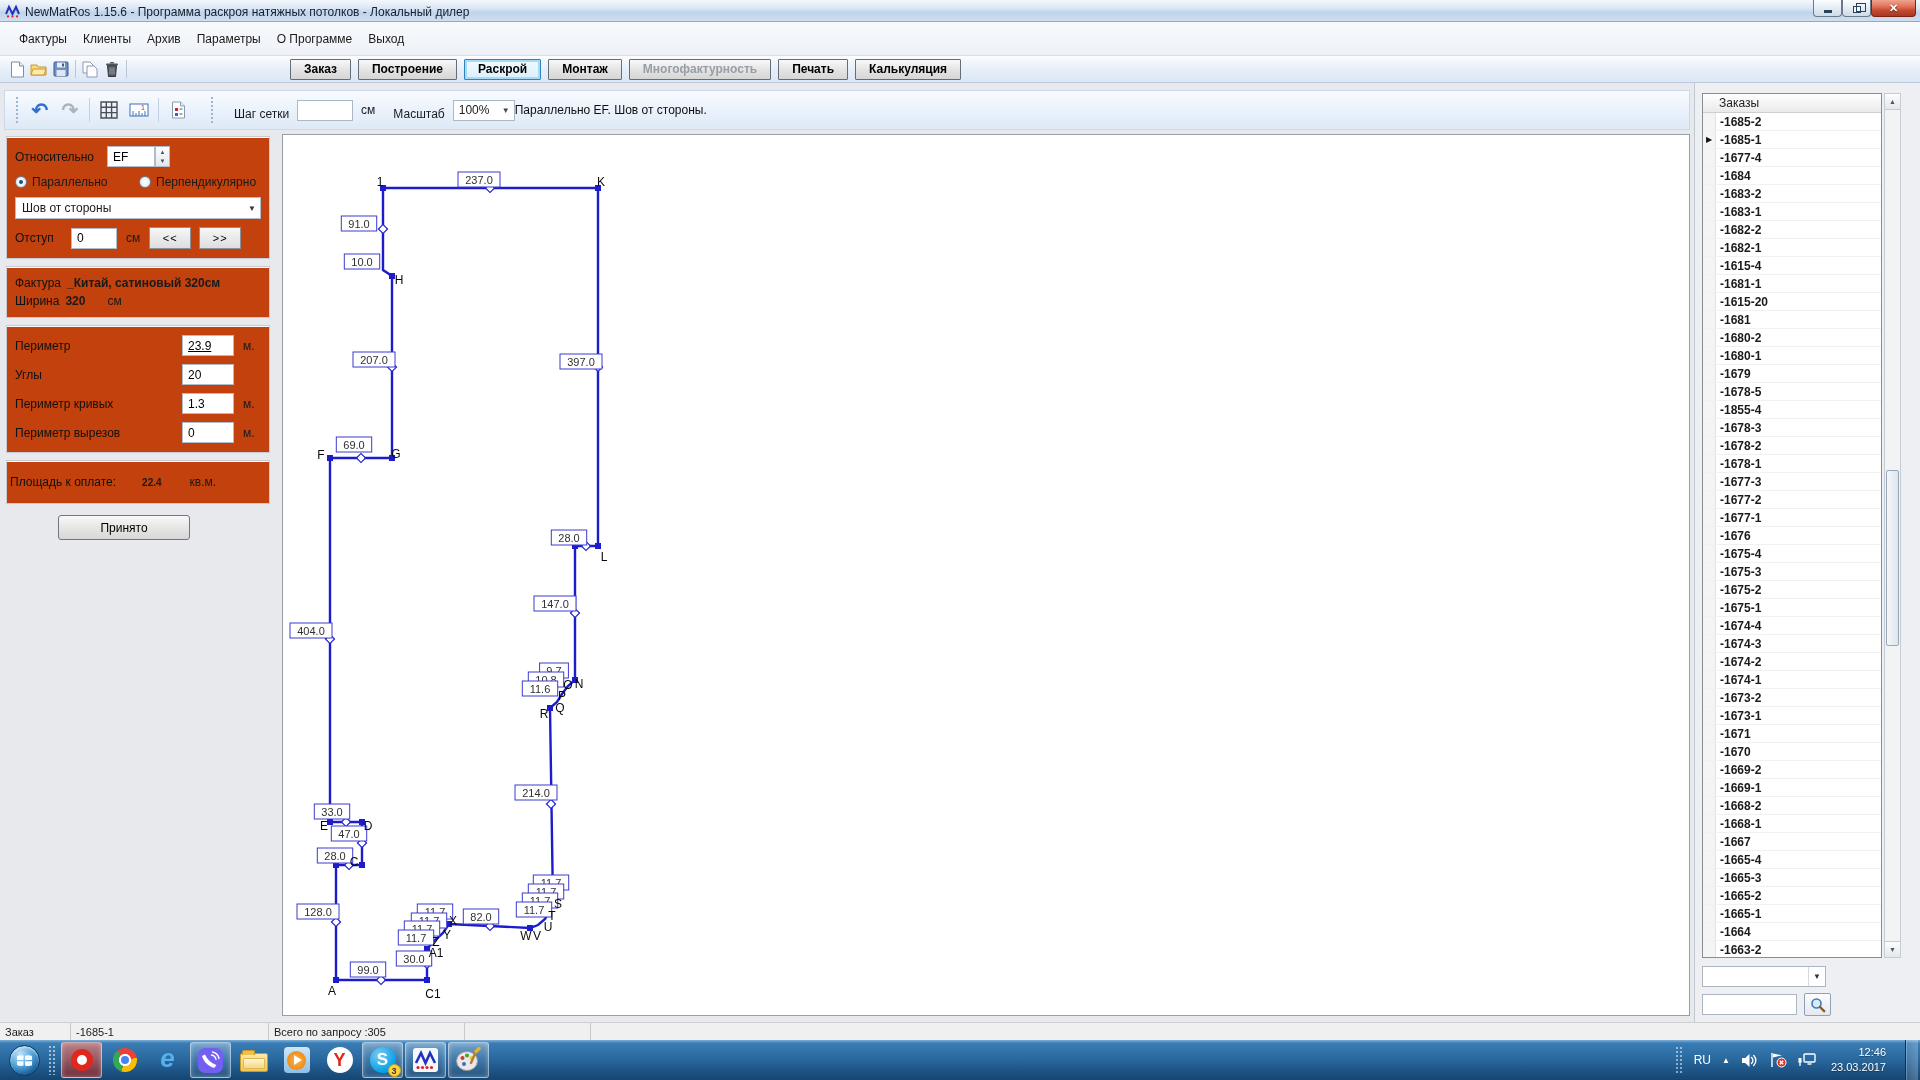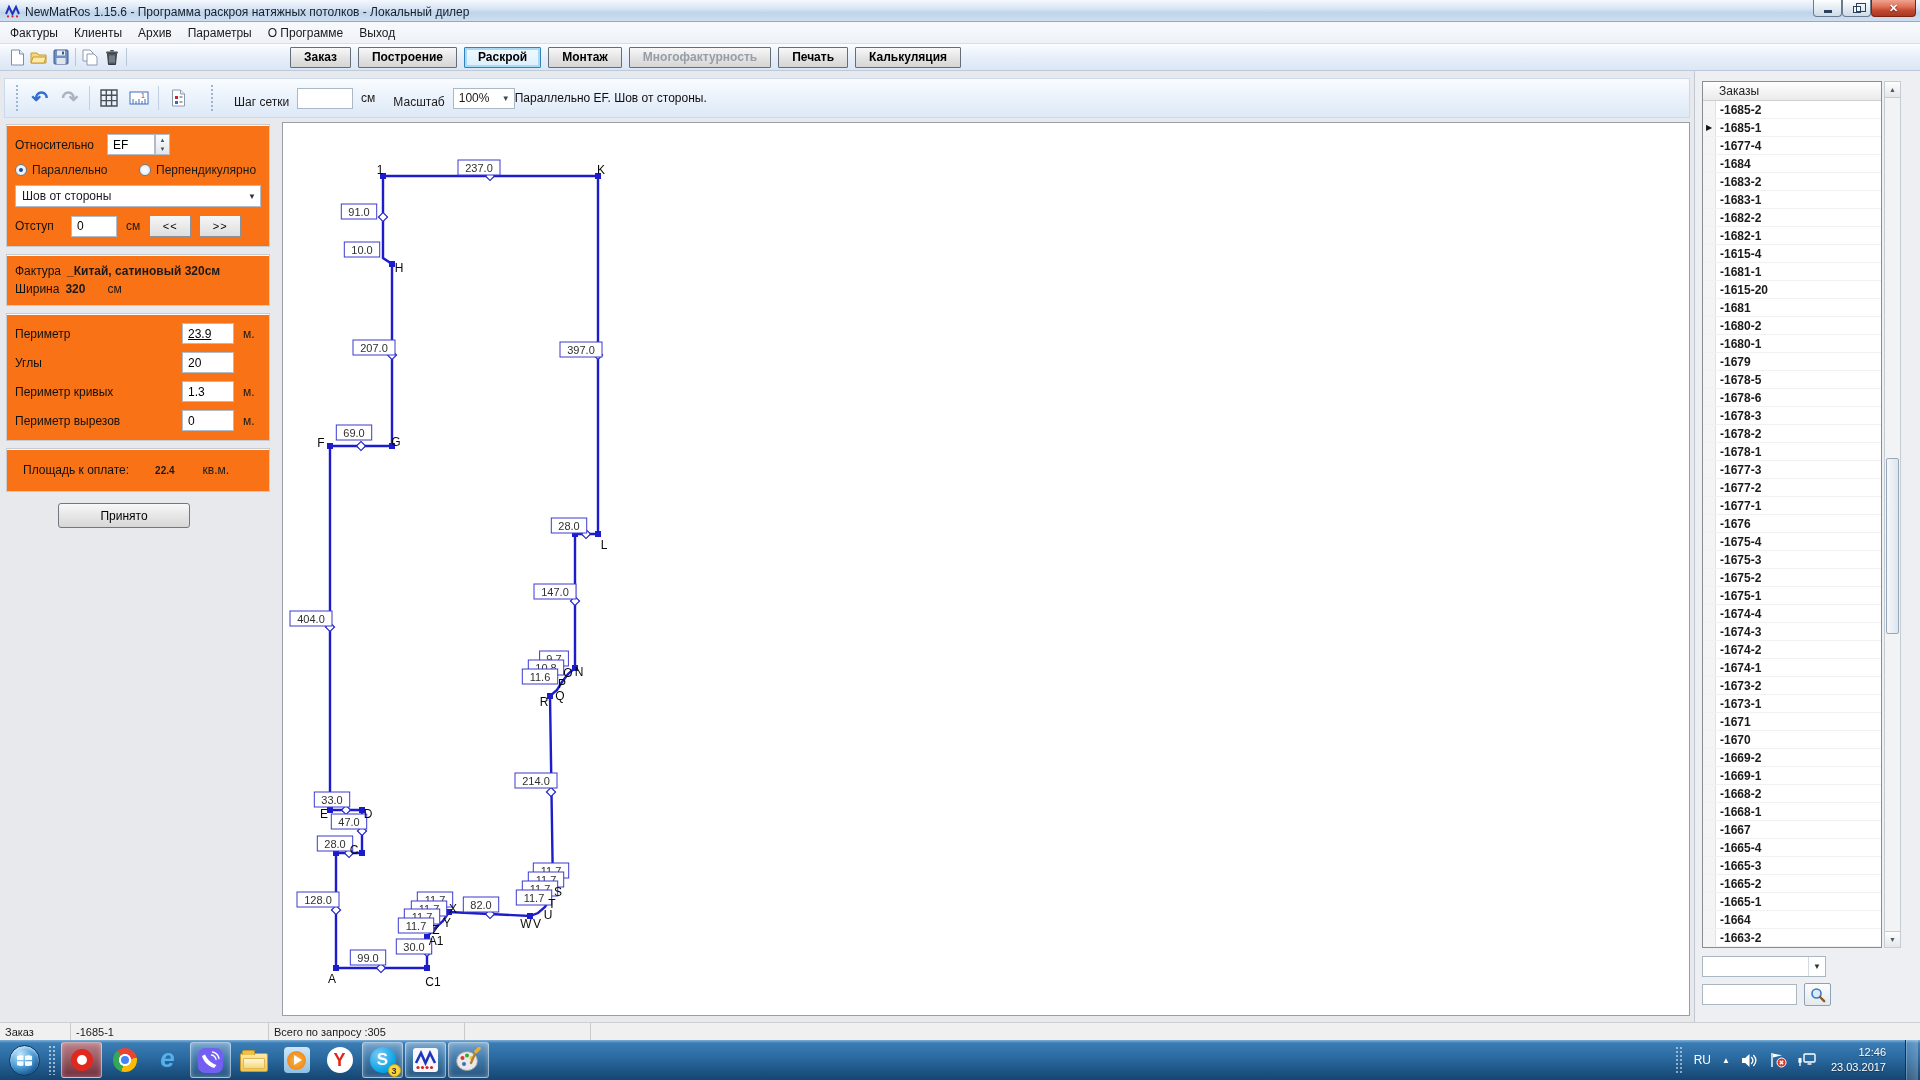--- a/index.html
+++ b/index.html
@@ -13,21 +13,21 @@
 .title-text{font-size:12px;color:#15202e;padding-top:1px}
 .win-btns{margin-left:auto;display:flex;padding-right:4px}
 .win-btn{height:17px;border:1px solid #6c7b8c;border-top:none;background:linear-gradient(#fdfeff,#e7eef5 45%,#cfdbe6);display:flex;align-items:center;justify-content:center;border-radius:0 0 4px 4px;cursor:default}
 .win-btn.minb,.win-btn.maxb{width:29px}
 .win-btn.closeb{width:45px;background:linear-gradient(#f0a38f,#e0735a 40%,#c44a31 65%,#a83722);border-color:#7e2212;color:#fff;font-size:11px;font-weight:bold;text-shadow:0 1px 1px #5d1207}
 .glyph-min{width:8px;height:3px;background:#27415f;margin-top:6px}
 .glyph-restore{width:8px;height:7px;border:1px solid #27415f;background:#f6fafd;position:relative;margin-top:2px}
 .glyph-restore:before{content:"";position:absolute;top:-4px;left:2px;width:8px;height:7px;border:1px solid #27415f}
 
 
-.menubar{height:22px;background:linear-gradient(#f7f9fc,#eef2f8);border-bottom:1px solid #d9dfe8;display:flex;align-items:center;padding-left:2px}
+.menubar{height:34px;background:linear-gradient(#f7f9fc,#eef2f8);border-bottom:1px solid #d9dfe8;display:flex;align-items:center;padding-left:11px}
 .menu-item{padding:1px 8px;cursor:default}
 
 
 .toolbar1{height:27px;background:linear-gradient(#fbfdff,#e6eef9 55%,#dce7f4);border-bottom:1px solid #bac9db;display:flex;align-items:center;padding-left:6px}
 .tb1-ico{width:22px;height:22px;display:flex;align-items:center;justify-content:center}
 .tb1-sep{width:1px;height:18px;background:#b9c6d6;margin:0 3px}
 .nav-wrap{display:flex;margin-left:160px;gap:7px}
 .nav-btn{height:21px;padding:0 13px;background:linear-gradient(#f8f8f8,#e3e3e3 55%,#d6d6d6);border:1px solid #636e79;font-weight:bold;font-size:12px;font-family:"Liberation Sans",sans-serif;border-radius:1px;cursor:default;color:#000}
 .nav-btn.active{border:1px solid #2f84c0;box-shadow:inset 0 0 0 2px #a8d9f5;background:linear-gradient(#f2fafe,#dbeffb)}
 .nav-btn.disabled{color:#979ea6}
@@ -48,21 +48,21 @@
 .t2-unit{margin:0 14px 0 8px}
 .combo{position:relative;width:62px;height:21px;border:1px solid #abb8c6;background:#fff;display:flex;align-items:center;padding-left:5px}
 .combo .arrow{position:absolute;right:0;top:0;width:16px;height:100%;display:flex;align-items:center;justify-content:center;font-size:8px;color:#3a4a5a}
 .t2-hint{color:#101010}
 
 
 .main-row{flex:1;display:flex;padding:0 4px 6px 4px;min-height:0}
 
 
 .left-panel{width:272px;padding:2px 6px 0 2px;display:flex;flex-direction:column}
-.group{border:1px solid #c7ccd2;background:#f97316;margin-bottom:7px;padding:9px 8px;box-shadow:inset 0 1px 0 #fbfbfc}
+.group{border:1px solid #c7ccd2;background:#c2410c;margin-bottom:7px;padding:9px 8px;box-shadow:inset 0 1px 0 #fbfbfc}
 .frow{display:flex;align-items:center;margin-bottom:8px}
 .frow:last-child{margin-bottom:0}
 .flabel{color:#111}
 .field{background:#fff;border:1px solid #b0bcc9;height:21px;padding:2px 5px;font-size:12px;font-family:"Liberation Sans",sans-serif}
 .spin{width:15px;height:21px;display:flex;flex-direction:column;border:1px solid #b0bcc9;background:linear-gradient(#fdfdfd,#e4e7ea)}
 .spin span{flex:1;display:flex;align-items:center;justify-content:center;font-size:6px;color:#39536e}
 .radio{width:12px;height:12px;border-radius:50%;border:1px solid #6b7c8e;background:radial-gradient(#fff,#dfe6ec);display:inline-block;position:relative;margin-right:5px;vertical-align:-2px}
 .radio.on:after{content:"";position:absolute;left:3px;top:3px;width:4px;height:4px;border-radius:50%;background:#1b4f8f}
 .select{position:relative;height:22px;border:1px solid #b0bcc9;background:#fff;display:flex;align-items:center;padding-left:6px;width:100%}
 .select .arrow{position:absolute;right:4px;font-size:8px;color:#333}
@@ -322,21 +322,21 @@
               <input class="field" style="width: 52px;" value="1.3">
               <span style="margin-left:9px;width:18px">м.</span>
             </div>
             <div class="frow" style="margin-bottom:0">
               <span class="flabel" style="flex:1">Периметр вырезов</span>
               <input class="field" style="width: 52px;" value="0">
               <span style="margin-left:9px;width:18px">м.</span>
             </div>
           </div>
 
-          <div class="group" style="padding:14px 16px">
+          <div class="group" style="padding:14px 3px">
             <div class="frow" style="margin-bottom:0">
               <span class="flabel">Площадь к оплате:</span>
               <span class="bold" style="margin-left:26px;font-size:10px">22.4</span>
               <span style="margin-left:28px">кв.м.</span>
             </div>
           </div>
 
           <button class="accept-btn">Принято</button>
         </div>
 
@@ -528,21 +528,21 @@
               <div class="order-row">
                 <span class="row-sel"></span>
                 <span class="order-label">-1679</span>
               </div>
               <div class="order-row">
                 <span class="row-sel"></span>
                 <span class="order-label">-1678-5</span>
               </div>
               <div class="order-row">
                 <span class="row-sel"></span>
-                <span class="order-label">-1678-6</span>
+                <span class="order-label">-1855-4</span>
               </div>
               <div class="order-row">
                 <span class="row-sel"></span>
                 <span class="order-label">-1678-3</span>
               </div>
               <div class="order-row">
                 <span class="row-sel"></span>
                 <span class="order-label">-1678-2</span>
               </div>
               <div class="order-row">

